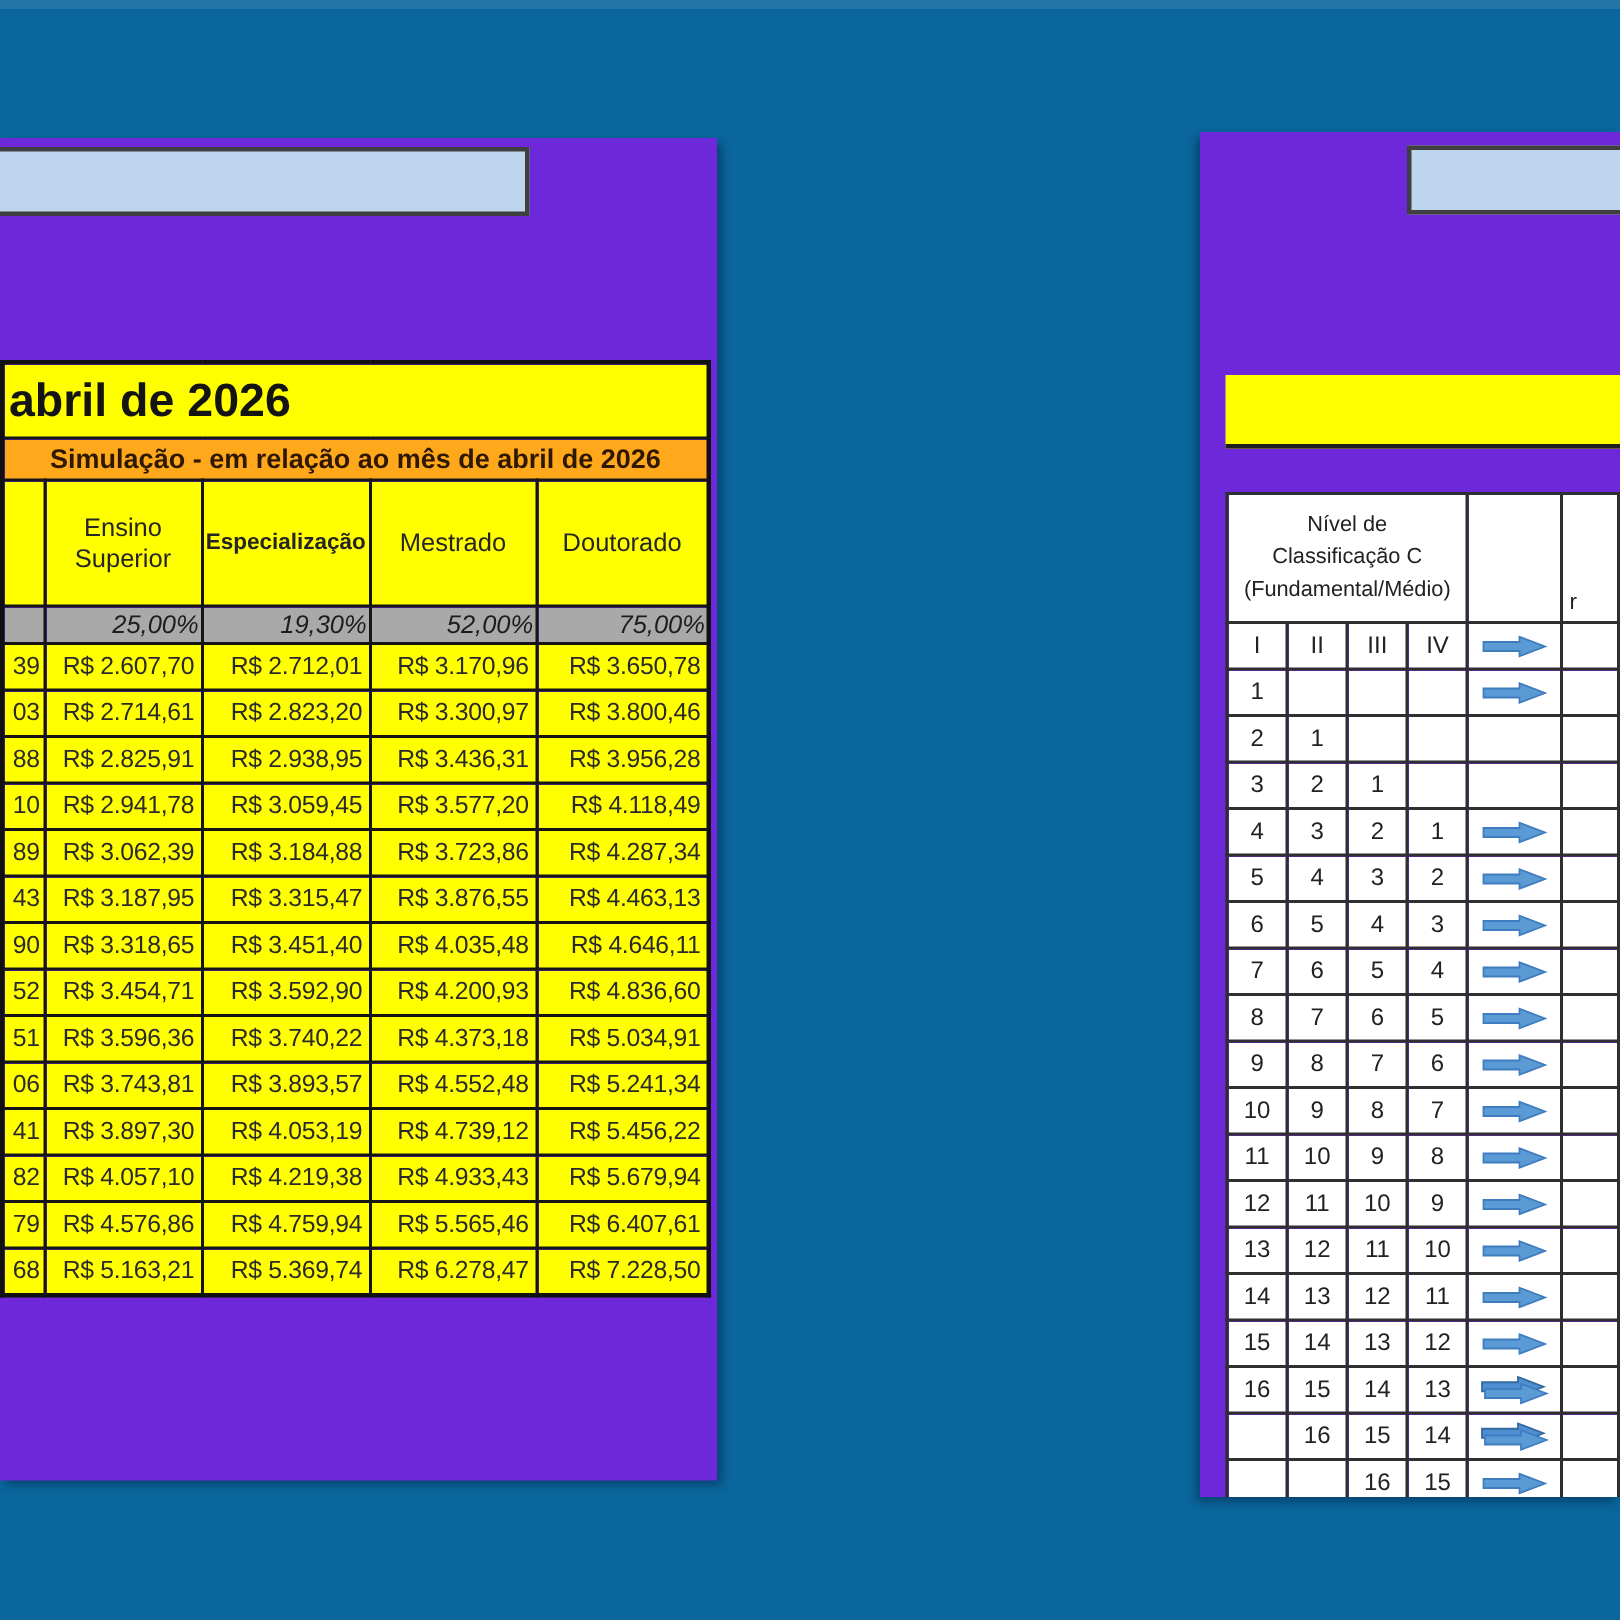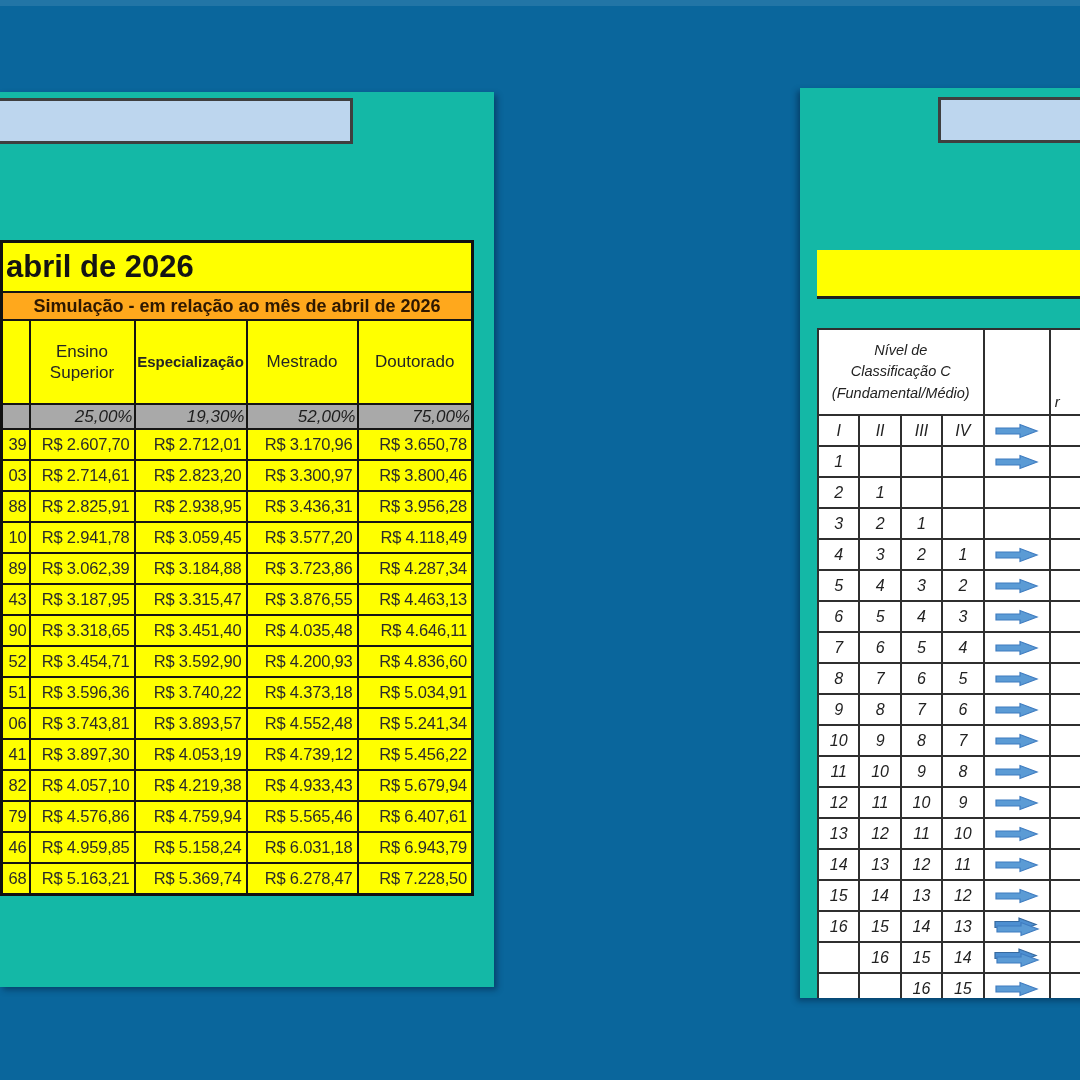--- a/index.html
+++ b/index.html
@@ -1,23 +1,23 @@
 <!DOCTYPE html>
 <html><head>
 <meta charset="utf-8">
 <style>
   html,body{margin:0;padding:0;}
   .canvas{position:relative;width:1080px;height:1080px;background:#0a669c;overflow:hidden;
           font-family:"Liberation Sans",sans-serif;}
   .top-strip{position:absolute;left:0;top:0;width:1080px;height:6px;background:rgba(255,255,255,0.10);}
 
   
-  .panel{position:absolute;background:#14b8a6;overflow:hidden;padding-left:16px;}
+  .panel{position:absolute;background:#6d28d9;overflow:hidden;}
   .left-panel{left:0;top:92px;width:478px;height:895px;box-shadow:3px 3px 6px rgba(0,25,50,.45);}
-  .right-panel{left:800px;top:88px;width:280px;height:910px;box-shadow:-3px 3px 6px rgba(0,25,50,.45);font-style:italic;}
+  .right-panel{left:800px;top:88px;width:280px;height:910px;box-shadow:-3px 3px 6px rgba(0,25,50,.45);}
 
   .bluebox{position:absolute;background:#bdd6ee;border:3px solid #3f3f3f;}
   .left-bluebox{left:-10px;top:6px;width:357px;height:40px;}
   .right-bluebox{left:138px;top:9px;width:200px;height:40px;}
 
   .yellow-bar{position:absolute;left:17px;top:162px;width:300px;height:46px;background:#ffff00;
               border-bottom:3px solid #1f1f1f;}
 
   
   .salary-table{position:absolute;left:0;top:148px;width:471px;border-collapse:collapse;
@@ -169,27 +169,20 @@
             <td>R$ 4.219,38</td>
             <td>R$ 4.933,43</td>
             <td>R$ 5.679,94</td>
           </tr>
           <tr class="sal-row">
             <td class="cut-col">79</td>
             <td>R$ 4.576,86</td>
             <td>R$ 4.759,94</td>
             <td>R$ 5.565,46</td>
             <td>R$ 6.407,61</td>
-          </tr>
-          <tr class="sal-row">
-            <td class="cut-col">46</td>
-            <td>R$ 4.959,85</td>
-            <td>R$ 5.158,24</td>
-            <td>R$ 6.031,18</td>
-            <td>R$ 6.943,79</td>
           </tr>
           <tr class="sal-row">
             <td class="cut-col">68</td>
             <td>R$ 5.163,21</td>
             <td>R$ 5.369,74</td>
             <td>R$ 6.278,47</td>
             <td>R$ 7.228,50</td>
           </tr>
         </tbody>
     </table>

